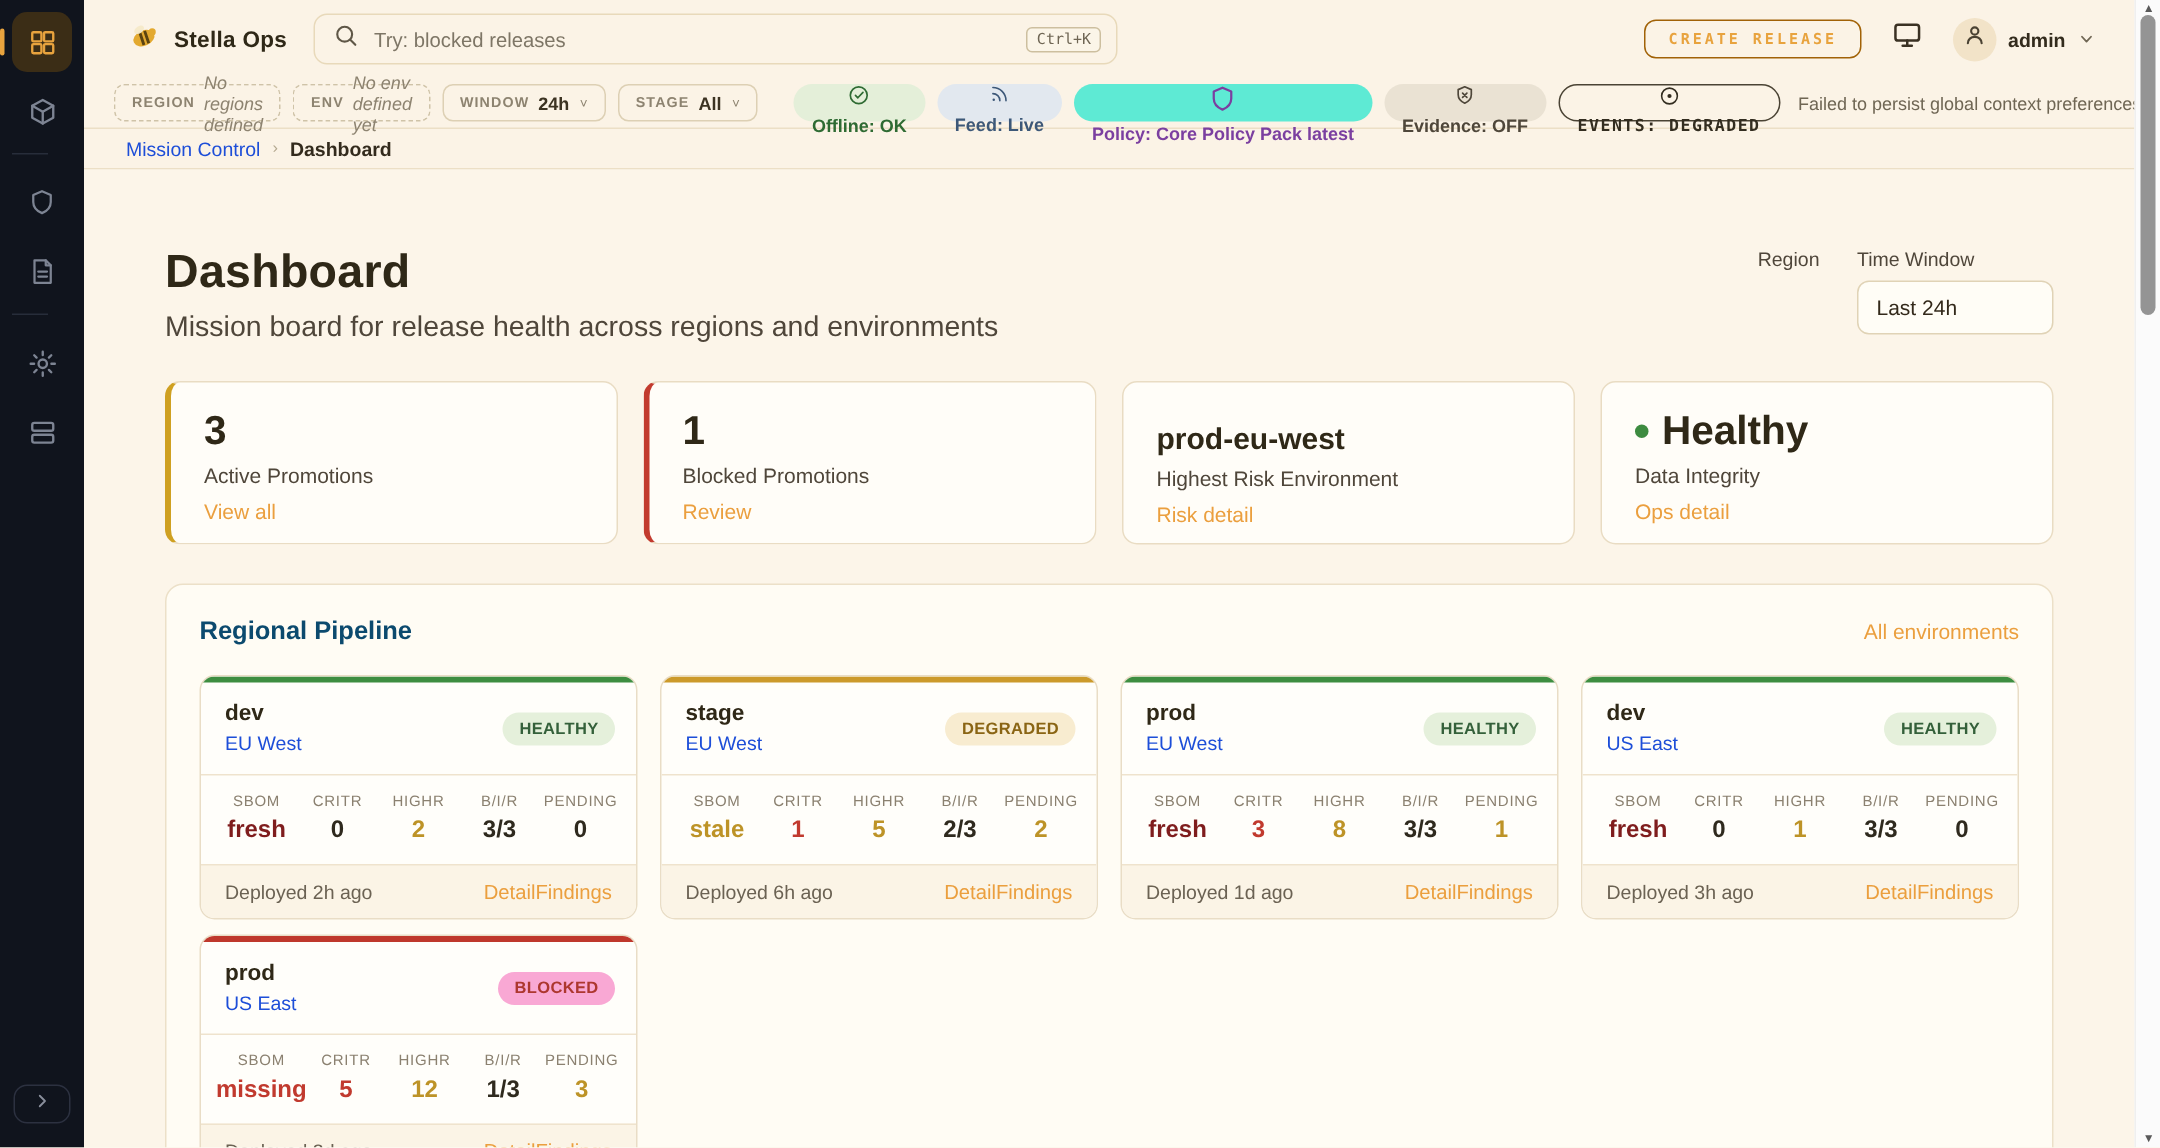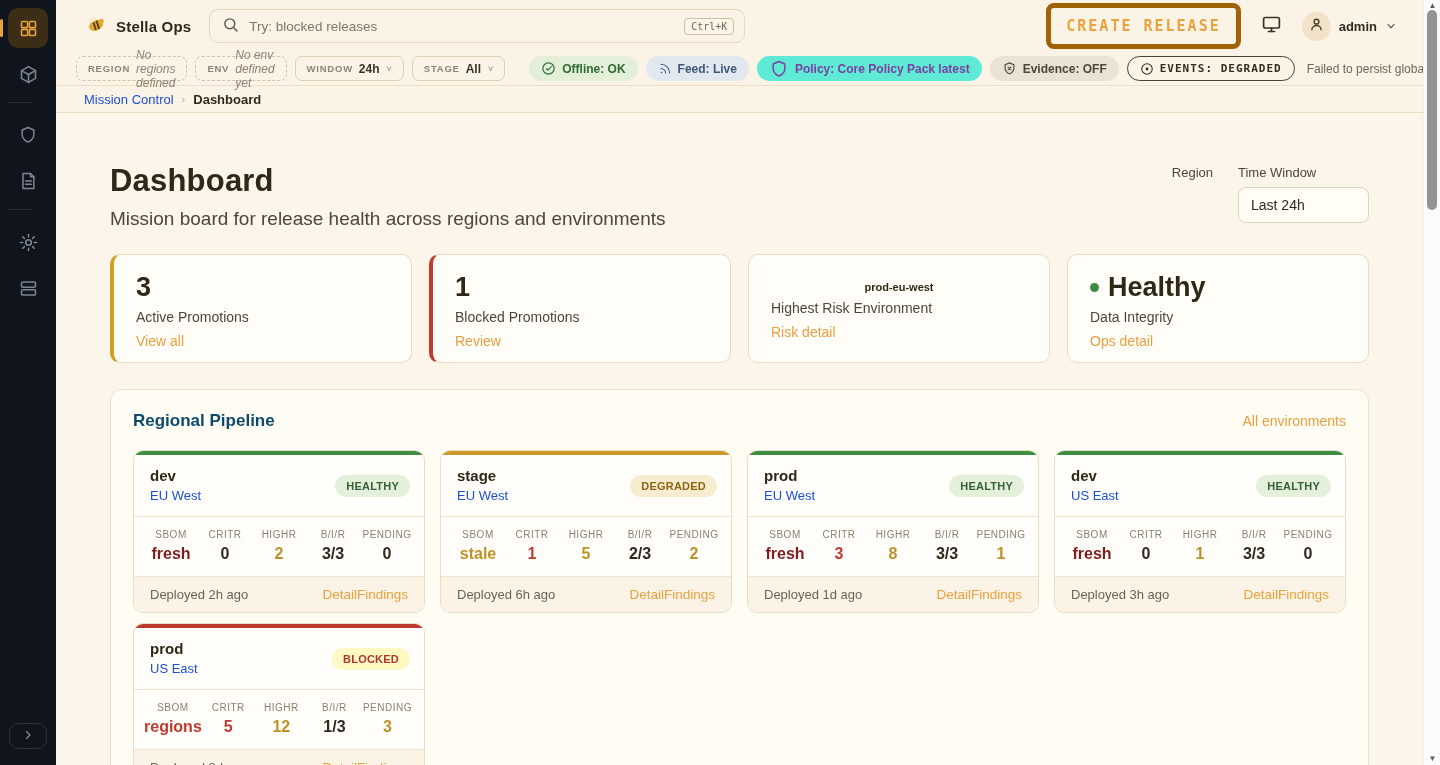--- a/index.html
+++ b/index.html
@@ -20,38 +20,38 @@
   .main { width:1367px; height:765px; display:flex; flex-direction:column; background:#fbf3e6; }
 
   
   .topbar { height:52px; flex:0 0 52px; display:flex; align-items:center; padding:0 26px 0 28px; }
   .logo { display:flex; align-items:center; gap:9px; margin-right:18px; }
   .logo-title { font-size:15px; font-weight:bold; color:#2f2817; letter-spacing:.2px; }
   .search { width:536px; height:34px; border:1px solid #e8d9ba; border-radius:9px; display:flex; align-items:center; padding:0 10px 0 12px; gap:10px; background:#fbf3e6; color:#8d8370; }
   .search-ph { font-size:13.5px; color:#7e7666; flex:1; }
   .kbd { font-family:"DejaVu Sans Mono", monospace; font-size:10px; color:#6f6654; border:1px solid #cdbf9f; border-radius:4px; padding:2px 6px; background:#fbf5e8; }
   .top-spacer { flex:1; }
-  .create-btn { height:46px; padding:0 15px; border:5px solid #a16207; border-radius:8px; background:transparent; color:#e8a33e; font-family:"DejaVu Sans Mono", monospace; font-size:15px; letter-spacing:2px; font-weight:bold; cursor:pointer; margin-right:20px; }
+  .create-btn { height:26px; padding:0 15px; border:1px solid #a16207; border-radius:8px; background:transparent; color:#e8a33e; font-family:"DejaVu Sans Mono", monospace; font-size:10px; letter-spacing:2px; font-weight:bold; cursor:pointer; margin-right:20px; }
   .monitor-btn { color:#3a3123; margin-right:20px; display:flex; cursor:pointer; }
   .user { display:flex; align-items:center; gap:8px; cursor:pointer; }
   .avatar { width:29px; height:29px; border-radius:50%; background:#f2e3c8; display:flex; align-items:center; justify-content:center; color:#4a4233; }
   .user-name { font-size:13px; font-weight:bold; color:#332b1d; }
   .user-caret { color:#6f6654; display:flex; }
 
   
   .ctxbar { height:34px; flex:0 0 34px; display:flex; align-items:center; padding:0 16px 0 20px; gap:8px; border-bottom:1px solid #ecdfc6; }
   .ctx-chip { height:25px; display:flex; align-items:center; gap:6px; padding:0 11px; border-radius:7px; font-size:12px; }
   .ctx-chip .k { font-size:9.5px; font-weight:bold; letter-spacing:.08em; color:#8d8370; }
   .ctx-chip.dashed { border:1px dashed #cfc3a8; color:#8d8370; }
   .ctx-chip.dashed .v { font-style:italic; font-size:12px; color:#8d8370; }
   .ctx-chip.solid { border:1px solid #ddd0b4; cursor:pointer; }
   .ctx-chip.solid .v { font-size:12px; font-weight:bold; color:#3c3322; }
   .ctx-caret { color:#8d8370; font-size:9px; margin-left:1px; }
   .ctx-sep { width:1px; height:18px; background:#ddd0b4; margin:0 4px; }
-  .pill { height:25px; display:flex; align-items:center; gap:6px; padding:0 12px; border-radius:999px; font-size:12px; font-weight:bold; white-space:nowrap; }
+  .pill { height:25px; display:flex; align-items:center; gap:6px; padding:0 12px; border-radius:999px; font-size:12px; font-weight:bold; white-space:nowrap;flex-direction:column; }
   .pill svg { flex:0 0 auto; }
   .pill.green { background:#e4efd9; color:#2f6b33; }
   .pill.blue { background:#e2e8ef; color:#3d5878; }
   .pill.purple { background:#5eead4; color:#7b3fa0; }
   .pill.muted { background:#eae2d3; color:#4f473a; }
   .pill.outline { background:transparent; border:1px solid #4a4334; color:#332d20; font-family:"DejaVu Sans Mono", monospace; font-size:11px; letter-spacing:1px; }
   .ctx-alert { font-size:12px; color:#6f6654; margin-left:4px; white-space:nowrap; }
 
   
   .crumbbar { height:27px; flex:0 0 27px; display:flex; align-items:center; padding:0 28px; gap:8px; border-bottom:1px solid #ecdfc6; font-size:13px; }
@@ -67,21 +67,21 @@
   .filters { display:flex; gap:25px; margin-left:auto; padding-top:2px; }
   .filter label { display:block; font-size:13px; color:#4f463a; margin-bottom:7px; }
   .filter .sel { width:131px; height:36px; border:1px solid #e0d3b6; border-radius:8px; background:#fffdf6; display:flex; align-items:center; padding:0 12px; font-size:14px; color:#33291a; cursor:pointer; }
 
   
   .stats { display:grid; grid-template-columns:repeat(4,1fr); gap:17px; margin-top:24px; }
   .stat-card { height:109px; background:#fffdf8; border:1px solid #e9dcc3; border-radius:10px; padding:17px 22px 0; position:relative; }
   .stat-card.accent-amber { border-left:4px solid #cfa021; }
   .stat-card.accent-red { border-left:4px solid #c23b2e; }
   .stat-value { font-size:27px; font-weight:bold; color:#2f2817; line-height:1.15; }
-  .stat-title { font-size:11px; font-weight:bold; color:#2f2817; line-height:1.2; padding-top:9px;text-align:center; }
+  .stat-title { font-size:20px; font-weight:bold; color:#2f2817; line-height:1.2; padding-top:9px; }
   .stat-title-row { display:flex; align-items:center; gap:9px; }
   .stat-dot { width:9px; height:9px; border-radius:50%; background:#3d8b40; flex:0 0 auto; }
   .stat-label { font-size:14px; color:#4f463a; margin-top:6px; }
   .stat-link { font-size:14px; color:#eb9f3e; margin-top:8px; display:inline-block; cursor:pointer; text-decoration:none; }
 
   
   .panel { margin-top:26px; background:#fffcf4; border:1px solid #ece0c8; border-radius:12px; padding:21px 22px; height:455px; }
   .panel-head { display:flex; align-items:center; }
   .panel-title { font-size:17px; font-weight:bold; color:#0c4a6e; }
   .panel-link { margin-left:auto; font-size:14px; color:#eb9f3e; cursor:pointer; }
@@ -90,21 +90,21 @@
   .pipe-top { height:4px; }
   .pipe-top.green { background:#3e8e41; }
   .pipe-top.amber { background:#cc9a2b; }
   .pipe-top.red { background:#bf382c; }
   .pipe-head { padding:12px 16px 13px; position:relative; }
   .pipe-env { font-size:15px; font-weight:bold; color:#2f2817; }
   .pipe-region { font-size:13px; color:#1d4ed8; margin-top:4px; }
   .badge { position:absolute; right:14px; top:50%; transform:translateY(-50%); border-radius:999px; padding:5px 11px; font-size:11px; font-weight:bold; letter-spacing:.02em; }
   .badge.green { background:#e5f0db; color:#34603a; }
   .badge.amber { background:#f8ecd0; color:#8a6514; }
-  .badge.red { background:#fef9c3; color:#ad372f; }
+  .badge.red { background:#f9a8d4; color:#ad372f; }
   .pipe-metrics { display:grid; grid-template-columns:repeat(5,1fr); border-top:1px solid #efe3cd; padding:12px 10px 13px; }
   .metric { text-align:center; }
   .metric .m-label { font-size:10px; letter-spacing:.05em; color:#8b8170; }
   .metric .m-value { font-size:16px; font-weight:bold; margin-top:5px; }
   .t-green { color:#7f1d1d; }
   .t-amber { color:#bd9327; }
   .t-red { color:#c13a2e; }
   .t-dark { color:#2f2a1e; }
   .pipe-foot { display:flex; align-items:center; border-top:1px solid #efe3cd; background:#fbf4e6; padding:10px 16px; }
   .pipe-deployed { font-size:13px; color:#6b6253; }
@@ -501,21 +501,21 @@
             <div class="pipe-card">
               <div class="pipe-top red"></div>
      <div class="pipe-head">
        <div class="pipe-env">prod</div>
        <div class="pipe-region">US East</div>
        <span class="badge red">BLOCKED</span>
      </div>
      <div class="pipe-metrics">
                 <div class="metric">
        <div class="m-label">SBOM</div>
-       <div class="m-value t-red">regions</div>
+       <div class="m-value t-red">missing</div>
      </div>
                 <div class="metric">
        <div class="m-label">CRITR</div>
        <div class="m-value t-red">5</div>
      </div>
                 <div class="metric">
        <div class="m-label">HIGHR</div>
        <div class="m-value t-amber">12</div>
      </div>
                 <div class="metric">

